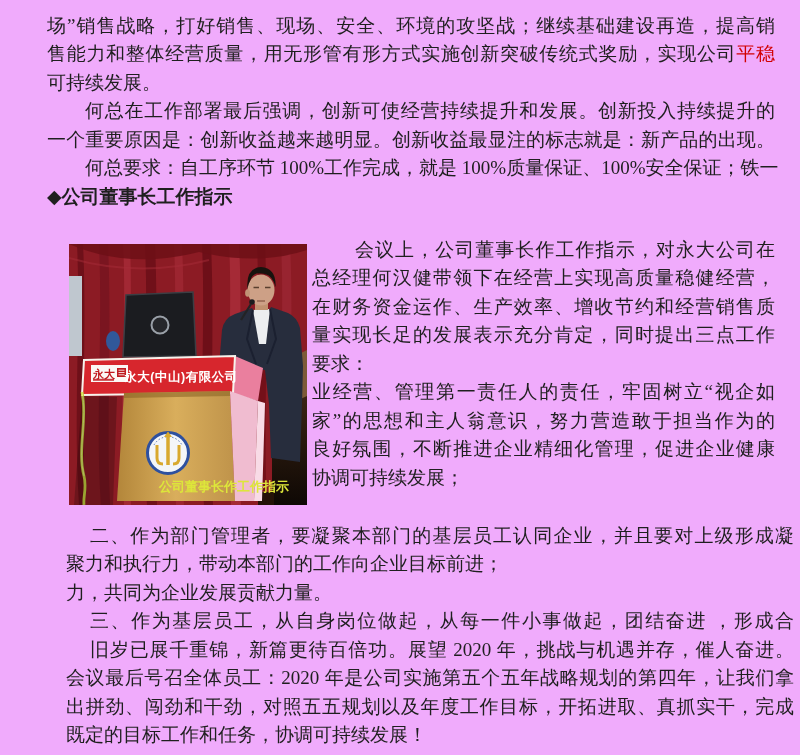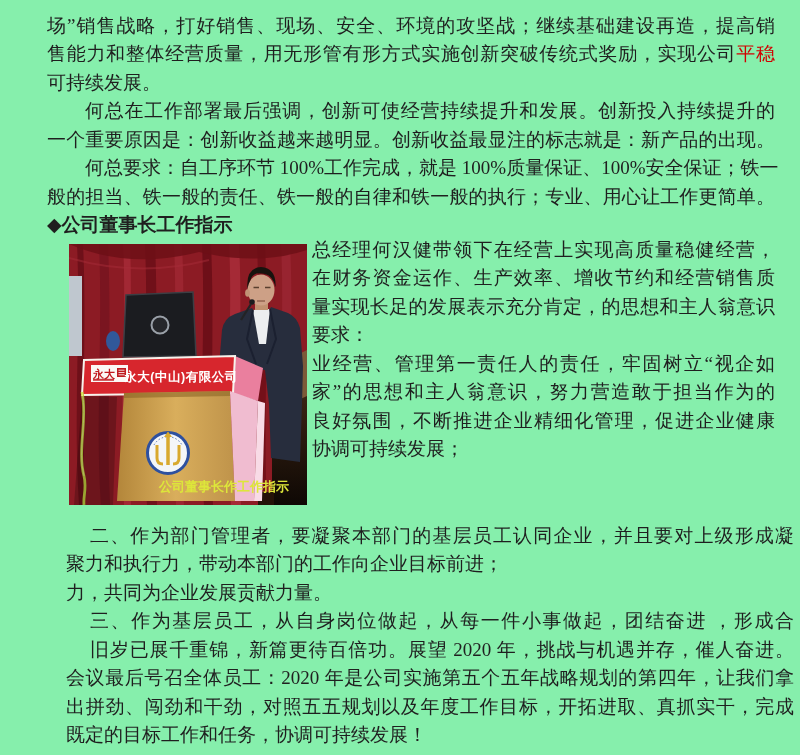--- a/index.html
+++ b/index.html
@@ -1,17 +1,17 @@
 <!DOCTYPE html>
 <html><head>
 <meta charset="utf-8">
 <style>
   html,body{margin:0;padding:0;background:#ffffff;}
   .page{
-    position:relative;width:800px;height:755px;background:#86efac;
+    position:relative;width:800px;height:755px;background:#f0abfc;
     font-family:"Liberation Serif","DejaVu Serif",serif;
     color:#1f1f1f;font-size:19px;overflow:hidden;
   }
   .sec{position:absolute;left:47px;width:728px;}
   .sec-top{top:12px;}
   .sec-bottom{top:522px;margin-left:19px;}
   .col-right{position:absolute;left:312px;top:236px;width:463px;}
   .ln{
     white-space:nowrap;line-height:28.45px;height:28.45px;
     text-align:justify;text-align-last:justify;text-justify:inter-character;
@@ -31,21 +31,20 @@
 
 <div class="page">
 
   <div class="sec sec-top">
     <div class="ln">场”销售战略，打好销售、现场、安全、环境的攻坚战；继续基础建设再造，提高销</div>
     <div class="ln"><span>售能力和整体经营质量，用无形管有形方式实施创新突破传统式奖励，实现公司</span><span class="red">平稳</span></div>
     <div class="ln end">可持续发展。</div>
     <div class="ln i38">何总在工作部署最后强调，创新可使经营持续提升和发展。创新投入持续提升的</div>
     <div class="ln">一个重要原因是：创新收益越来越明显。创新收益最显注的标志就是：新产品的出现。</div>
     <div class="ln i38">何总要求：自工序环节 100%工作完成，就是 100%质量保证、100%安全保证；铁一</div>
-    <div class="ln">般的担当、铁一般的责任、铁一般的自律和铁一般的执行；专业、用心让工作更简单。</div>
     <div class="ln end heading">◆公司董事长工作指示</div>
   </div>
 
   <div class="photo">
     <svg width="238" height="261" viewBox="0 0 238 261" xmlns="http://www.w3.org/2000/svg">
       <defs>
         <linearGradient id="dk" x1="0" y1="0" x2="0" y2="1">
           <stop offset="0" stop-color="#3a2414"></stop>
             <stop offset="1" stop-color="#0e0804"></stop>
         </linearGradient>
@@ -135,23 +134,24 @@
         <path d="M13,148 C19,175 8,205 15,232" stroke="#e4ec7a" stroke-width="1" fill="none"></path>
       </g>
 
       <path d="M13,152 L48,153 L44,261 L5,261 Z" fill="#000000" opacity="0.22"></path>
 
       <text x="155" y="247" text-anchor="middle" font-family="Liberation Sans, sans-serif" font-size="13" font-weight="bold" fill="#dde63a">公司董事长作工作指示</text>
     </svg>
   </div>
 
   <div class="col-right">
+    <div class="ln i43">会议上，公司董事长作工作指示，对永大公司在</div>
     <div class="ln">总经理何汉健带领下在经营上实现高质量稳健经营，</div>
     <div class="ln">在财务资金运作、生产效率、增收节约和经营销售质</div>
-    <div class="ln">量实现长足的发展表示充分肯定，的思想和主人翁意识</div>
+    <div class="ln">量实现长足的发展表示充分肯定，同时提出三点工作</div>
     <div class="ln end">要求：</div>
     <div class="ln">业经营、管理第一责任人的责任，牢固树立“视企如</div>
     <div class="ln">家”的思想和主人翁意识，努力营造敢于担当作为的</div>
     <div class="ln">良好氛围，不断推进企业精细化管理，促进企业健康</div>
     <div class="ln end">协调可持续发展；</div>
   </div>
 
   <div class="sec sec-bottom">
     <div class="ln i24">二、作为部门管理者，要凝聚本部门的基层员工认同企业，并且要对上级形成凝</div>
     <div class="ln end">聚力和执行力，带动本部门的工作向企业目标前进；</div>

